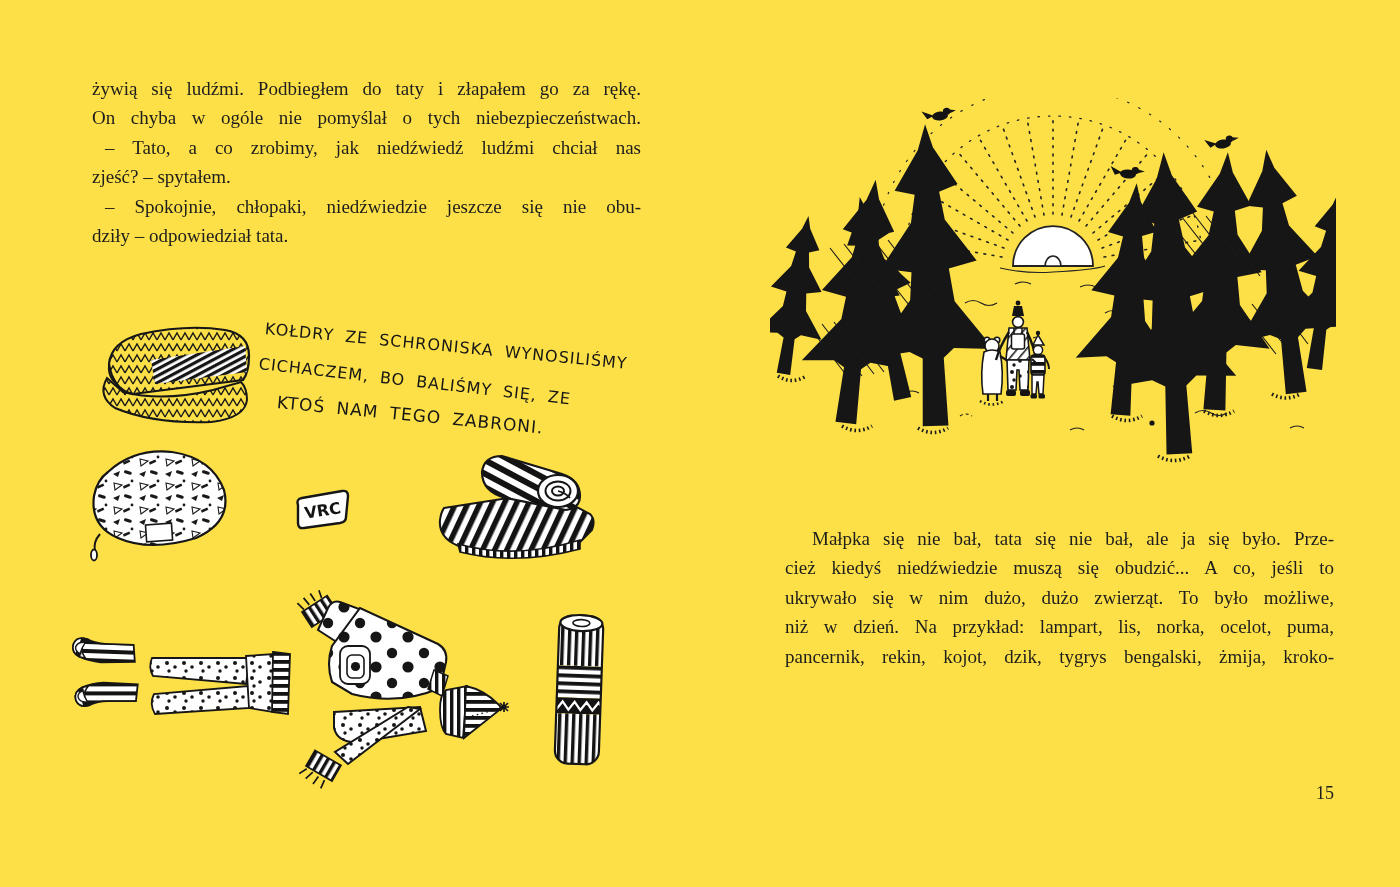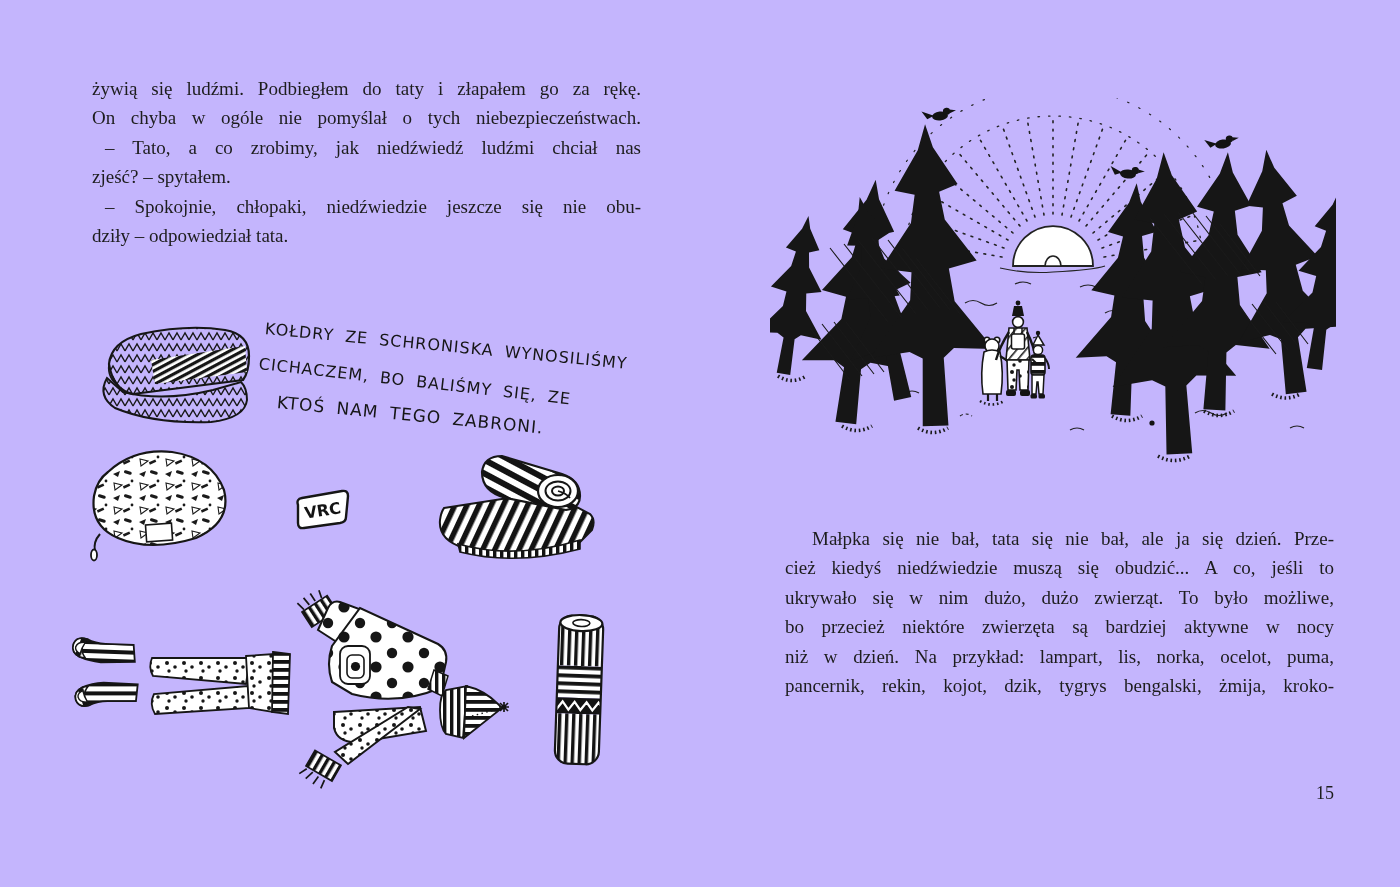--- a/index.html
+++ b/index.html
@@ -1,17 +1,17 @@
 <!DOCTYPE html>
 <html><head>
 <meta charset="utf-8">
 <style>
   html,body{margin:0;padding:0;background:#ffffff;}
   body{width:1400px;height:887px;font-family:"Liberation Serif",serif;color:#1d1d1d;}
-  .spread{position:relative;width:1400px;height:887px;background:#c4b5fd;overflow:hidden;}
+  .spread{position:relative;width:1400px;height:887px;background:#fde047;overflow:hidden;}
   .textblock{position:absolute;font-size:19px;line-height:29.4px;color:#1d1d1d;}
   .textblock .ln{height:29.4px;overflow:hidden;text-align:justify;text-align-last:left;}
   .textblock .ln.j{text-align-last:justify;}
   .textblock .ln.ind{text-indent:27px;}
   .textblock .ln.ind-d{text-indent:13px;}
   .left-text{left:92px;top:74px;width:549px;}
   .right-text{left:785px;top:524px;width:549px;}
   .cap-line{position:absolute;font-family:"DejaVu Sans",sans-serif;font-size:16px;
             letter-spacing:1px;word-spacing:5px;color:#161616;transform-origin:left top;white-space:nowrap;}
   .cap1{left:266px;top:319px;transform:rotate(5.5deg);}
@@ -324,24 +324,23 @@
           <path d="M342,318 q15,9 30,0"></path>
         <path d="M388,358 q16,9 32,0"></path>
           <path d="M434,313 q15,9 30,0"></path>
         <path d="M502,296 q14,8 28,0"></path>
           <path d="M210,303 q12,7 24,0" stroke-width="2.6"></path>
       </g>
       <circle cx="382" cy="325" r="2.6" fill="#131313"></circle>
     </svg>
 
     <div class="textblock right-text">
-      <div class="ln j ind">Małpka się nie bał, tata się nie bał, ale ja się dzień. Prze-</div>
+      <div class="ln j ind">Małpka się nie bał, tata się nie bał, ale ja się było. Prze-</div>
       <div class="ln j">cież kiedyś niedźwiedzie muszą się obudzić... A co, jeśli to</div>
       <div class="ln j">ukrywało się w nim dużo, dużo zwierząt. To było możliwe,</div>
-      <div class="ln j">bo przecież niektóre zwierzęta są bardziej aktywne w nocy</div>
       <div class="ln j">niż w dzień. Na przykład: lampart, lis, norka, ocelot, puma,</div>
       <div class="ln j">pancernik, rekin, kojot, dzik, tygrys bengalski, żmija, kroko-</div>
     </div>
 
     <div class="pagenum">15</div>
   </section>
 
 </div>
 
 </body></html>

